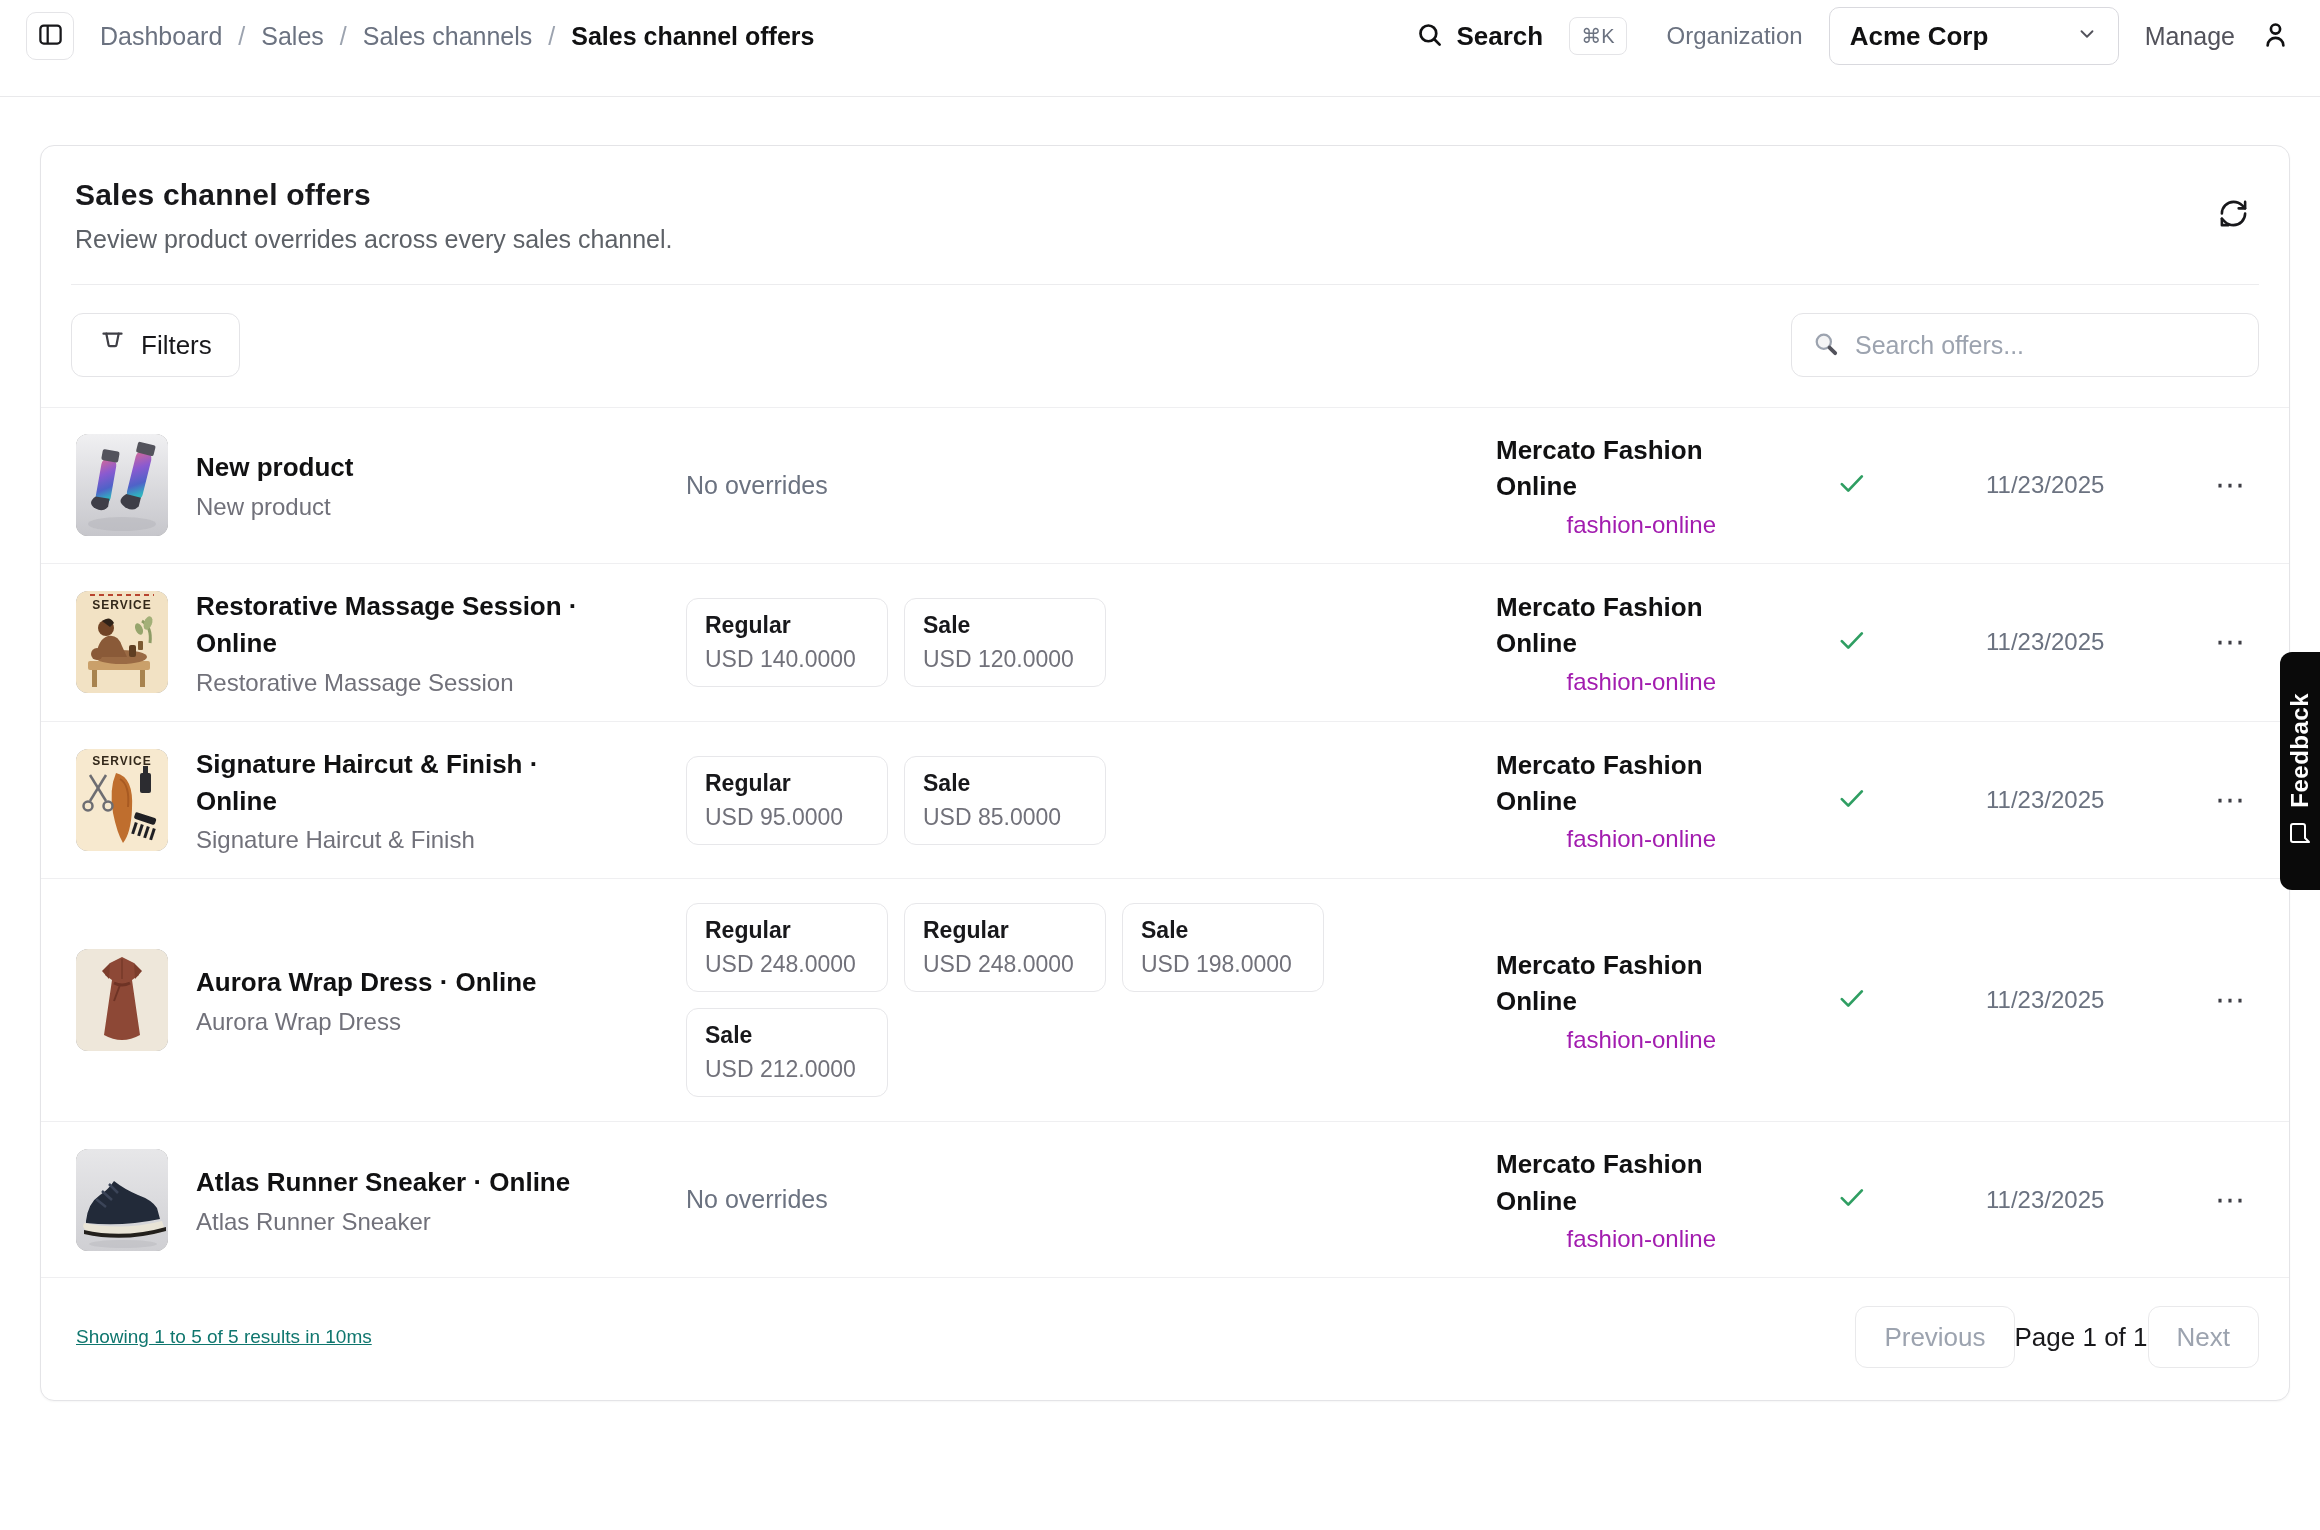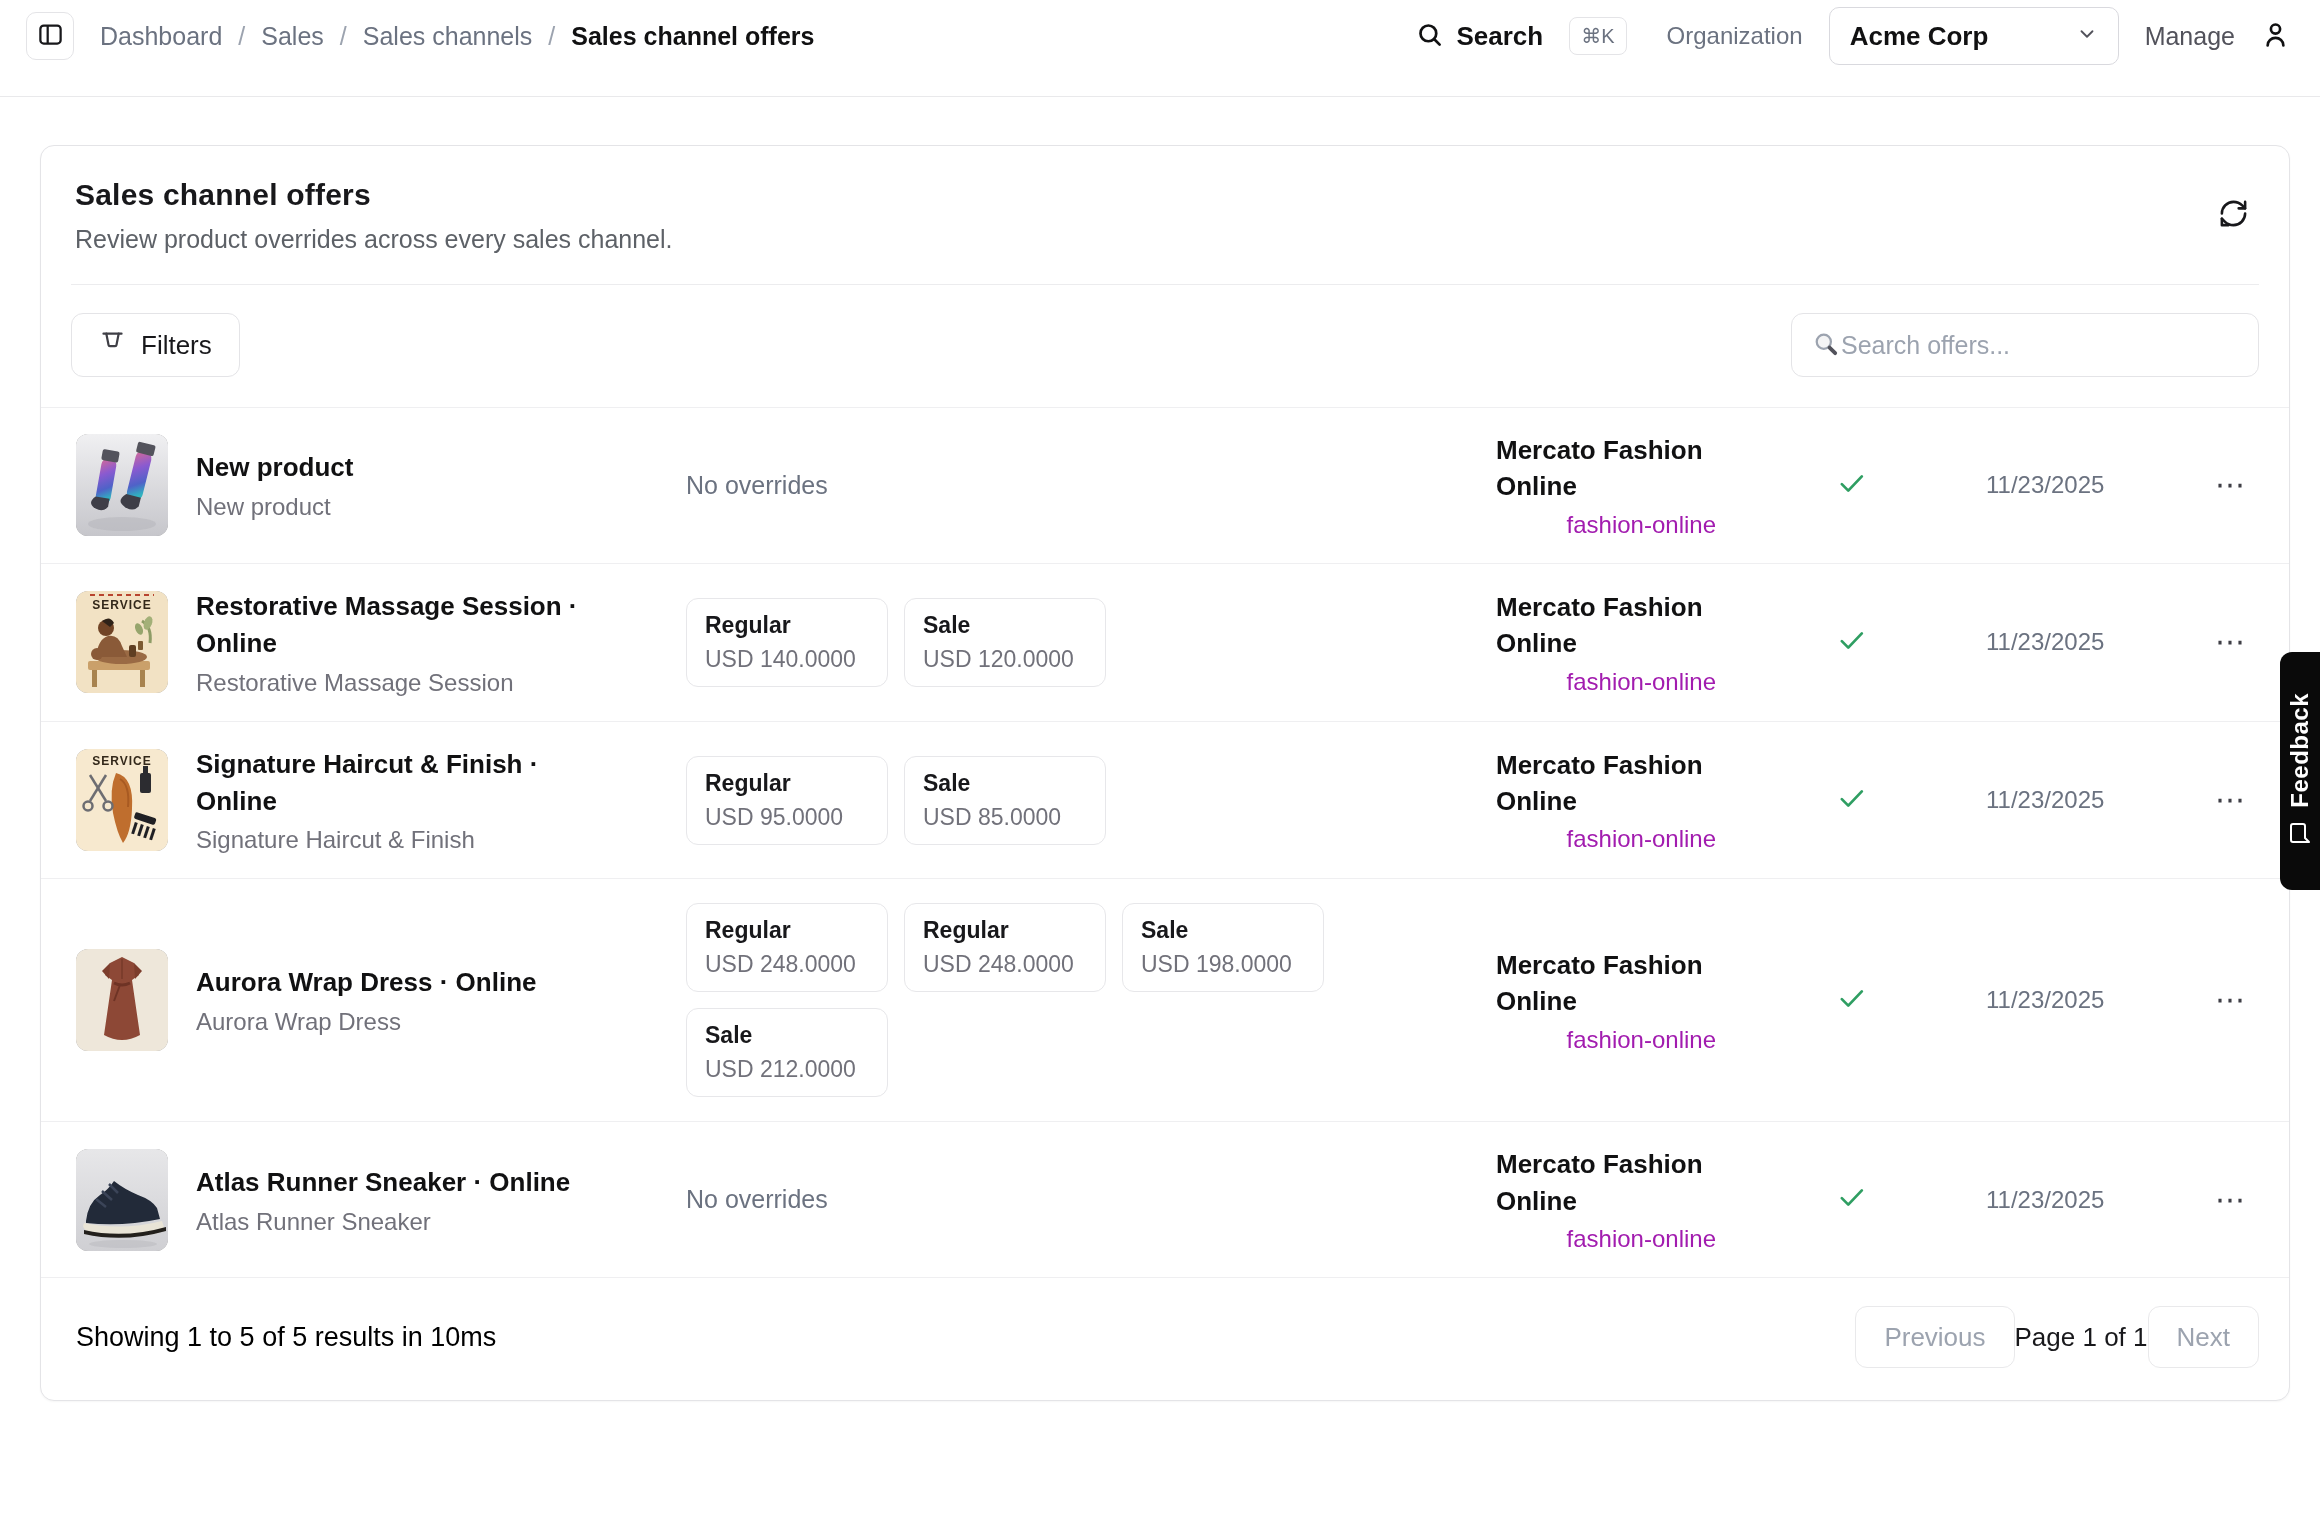--- a/index.html
+++ b/index.html
@@ -57,21 +57,21 @@
   .refresh-btn { background:none; border:none; padding:8px; margin-top:12px; }
   .header-divider { height:1px; background:#ececee; margin:30px 30px 0; }
 
   .toolbar { display:flex; justify-content:space-between; align-items:center; padding:28px 30px 30px; }
   .filters-btn {
     display:flex; align-items:center; gap:15px; height:64px; padding:0 27px;
     border:1px solid #e4e4e7; border-radius:12px; background:#fff;
     font-size:26px; color:#18181b;
   }
   .search-box {
-    display:flex; align-items:center; 
+    display:flex; align-items:center; gap:14px;
     width:468px; height:64px; padding:0 20px;
     border:1px solid #e4e4e7; border-radius:12px; background:#fff;
   }
   .search-box input { border:none; outline:none; flex:1; min-width:0; font-size:25px; color:#18181b; font-family:inherit; background:transparent; }
   .search-box input::placeholder { color:#9ca3af; }
 
   
   .thead, .trow {
     display:grid;
     grid-template-columns:610px 810px 340px 150px 175px 1fr;
@@ -108,21 +108,21 @@
   .active-cell { color:#2f9e62; }
   .updated-cell { font-size:24px; color:#6b7280; }
   .actions-cell { text-align:right; }
   .dots-btn { background:none; border:none; font-size:30px; color:#3f3f46; letter-spacing:2px; padding:0; line-height:1; }
 
   
   .tfoot {
     display:flex; justify-content:space-between; align-items:center;
     border-top:1px solid #efeff1; padding:28px 30px 32px 35px;
   }
-  .summary { font-size:27px; color:#000000; }
+  .summary { font-size:19px; color:#0f766e;text-decoration:underline; }
   .pager { display:flex; align-items:center; }
   .page-btn {
     height:62px; padding:0 28px; background:#fff;
     border:1px solid #e9e9eb; border-radius:12px;
     font-size:26px; color:#9ca3af;
   }
   .page-info { font-size:26px; color:#18181b; }
 
   
   .feedback-tab {

